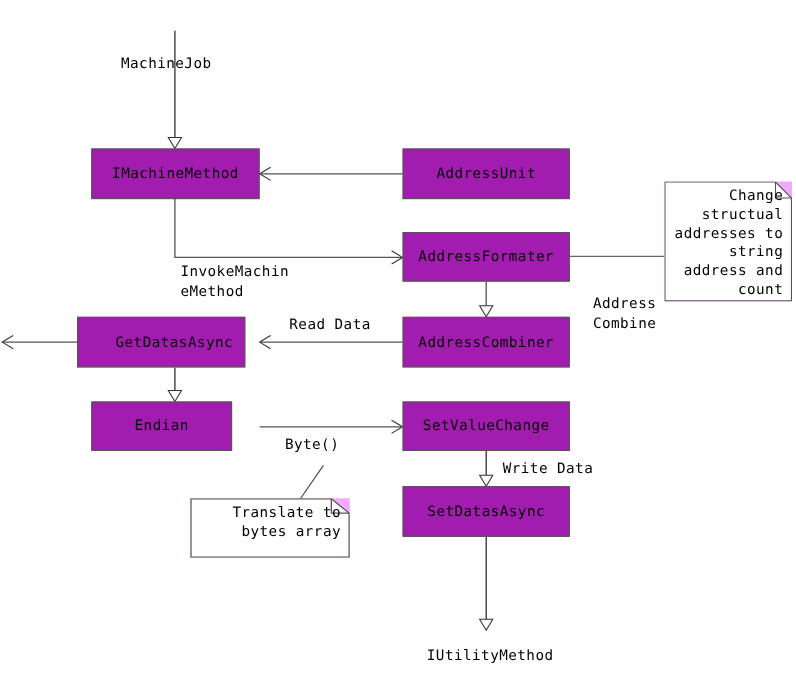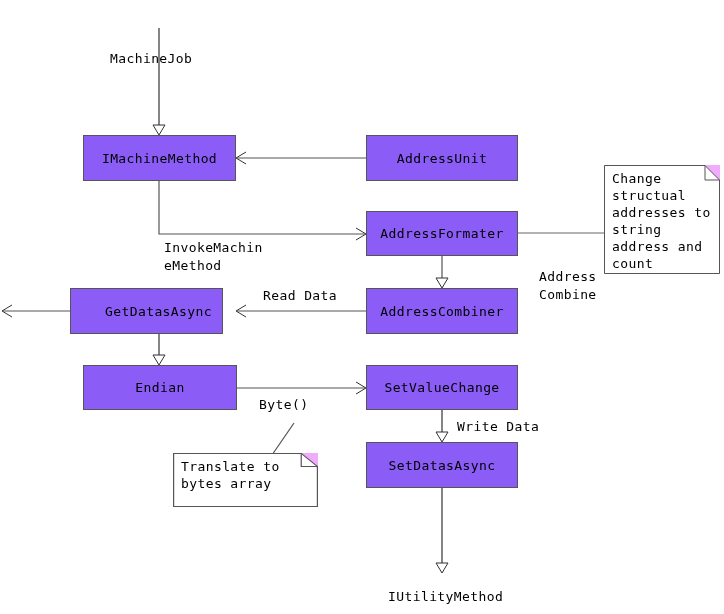--- a/index.html
+++ b/index.html
@@ -19,38 +19,39 @@
     position: absolute;
     left: 0;
     top: 0;
     width: 724px;
     height: 614px;
   }
   .node {
     position: absolute;
     box-sizing: border-box;
     border: 1px solid #555555;
-    background: #8b5cf6;
+    background: #a21caf;
     display: flex;
     align-items: center;
     justify-content: center;
     font-size: 13px;
     color: #000000;
     letter-spacing: 0.4px;
     white-space: nowrap;
   }
   .note {
     position: absolute;
     box-sizing: border-box;
     background: #f0abfc;
     font-size: 13px;
     color: #000000;
     letter-spacing: 0.4px;
     line-height: 17px;
     padding: 5px 8px 4px 8px;
+    text-align: right;
   }
   .note-body {
     position: relative;
     z-index: 2;
   }
   .note-shape {
     position: absolute;
     left: 0;
     top: 0;
     width: 100%;
@@ -136,21 +137,21 @@
   <div class="node" style="left:83px;  top:135px; width:153px; height:46px;">IMachineMethod</div>
 
   <div class="node" style="left:366px; top:135px; width:152px; height:46px;">AddressUnit</div>
 
   <div class="node" style="left:366px; top:211px; width:152px; height:45px;">AddressFormater</div>
 
   <div class="node" style="left:70px;  top:288px; width:153px; height:46px;padding-left:24px;">GetDatasAsync</div>
 
   <div class="node" style="left:366px; top:288px; width:152px; height:46px;">AddressCombiner</div>
 
-  <div class="node" style="left:83px;  top:365px; width:154px; height:45px;text-align:right;">Endian</div>
+  <div class="node" style="left:83px;  top:365px; width:128px; height:45px;text-align:right;">Endian</div>
 
   <div class="node" style="left:366px; top:442px; width:152px; height:46px;">SetDatasAsync</div>
 
   <div class="node" style="left:366px; top:365px; width:152px; height:45px;">SetValueChange</div>
 
   <div class="note" style="left:604px; top:165px; width:116px; height:109px;">
     <svg class="note-shape" viewBox="0 0 116 109" preserveAspectRatio="none">
       <path d="M0.5,0.5 L101,0.5 L115.5,15 L115.5,108.5 L0.5,108.5 Z" fill="#ffffff" stroke="#555555" stroke-width="1"></path>
       <path d="M101,0.5 L101,15 L115.5,15" fill="none" stroke="#555555" stroke-width="1"></path>
     </svg>

